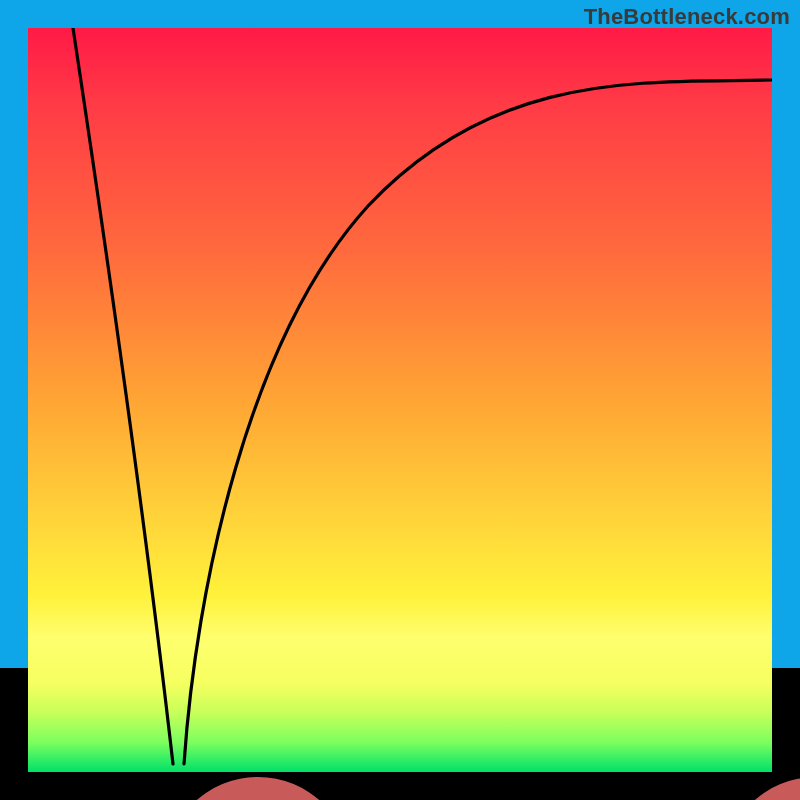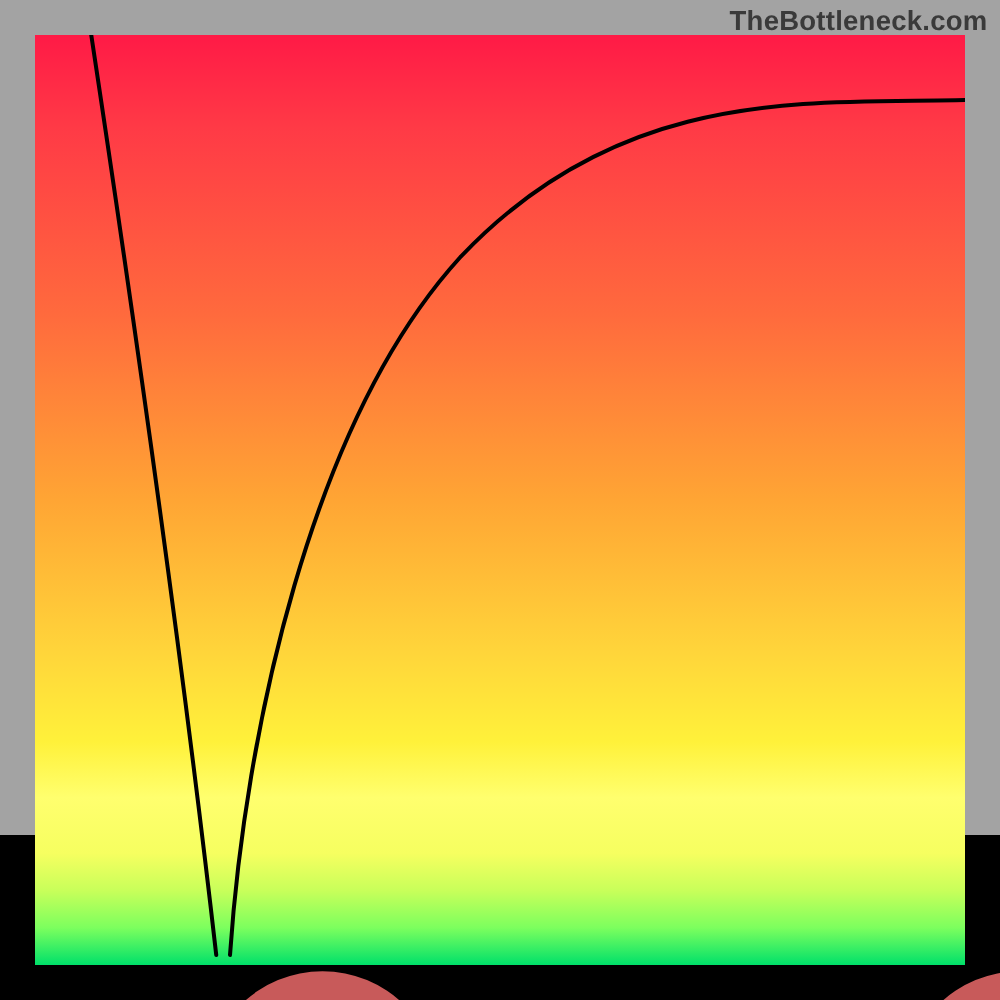--- a/index.html
+++ b/index.html
@@ -8,21 +8,21 @@
     width: 800px;
     height: 800px;
     background: #000;
     overflow: hidden;
     font-family: Arial, Helvetica, sans-serif;
   }
   .frame {
     position: relative;
     width: 800px;
     height: 668px;
-    background: #a3a3a3;
+    background: #0ea5e9;
     text-align: center;
   }
   .plot {
     position: absolute;
     left: 28px;
     top: 28px;
     width: 744px;
     height: 744px;
     
     background: linear-gradient(to bottom,

